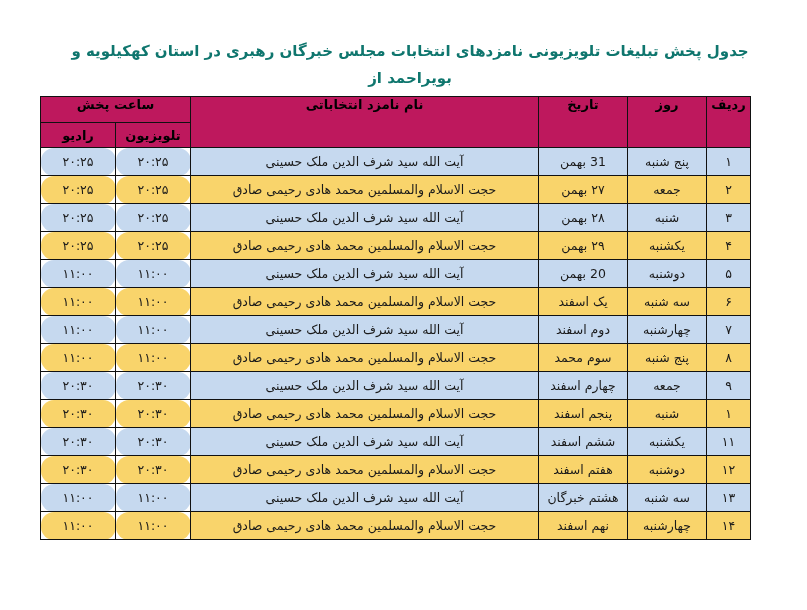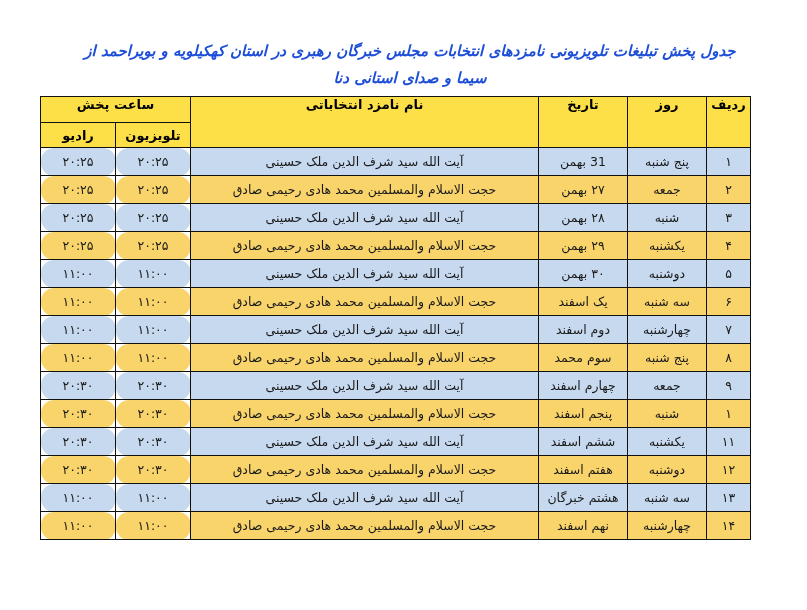--- a/index.html
+++ b/index.html
@@ -18,41 +18,40 @@
     .title {
       position: absolute;
       left: 60px;
       top: 38px;
       width: 700px;
       text-align: center;
       direction: rtl;
       font-weight: bold;
       font-size: 15px;
       line-height: 27px;
-      color: #1d4ed8;
-      font-style: italic;
+      color: #0f766e;
     }
     table.schedule {
       position: absolute;
       left: 40px;
       top: 96px;
       width: 710px;
       border-collapse: collapse;
       direction: rtl;
       table-layout: fixed;
     }
     table.schedule th, table.schedule td {
       border: 1.5px solid #111;
       text-align: center;
       padding: 0;
       overflow: hidden;
       white-space: nowrap;
     }
     table.schedule th {
-      background: #fde047;
+      background: #be185d;
       font-weight: bold;
       font-size: 13px;
       color: #000;
     }
     th.top-head {
       height: 25px;
       vertical-align: top;
       padding-top: 3px;
     }
     th.sub-head {
@@ -127,21 +126,21 @@
         <td>۴</td>
         <td>یکشنبه</td>
         <td>۲۹ بهمن</td>
         <td class="name">حجت الاسلام والمسلمین محمد هادی رحیمی صادق</td>
         <td class="time">۲۰:۲۵</td>
         <td class="time">۲۰:۲۵</td>
       </tr>
       <tr class="blue">
         <td>۵</td>
         <td>دوشنبه</td>
-        <td>۳۰ بهمن</td>
+        <td>20 بهمن</td>
         <td class="name">آیت الله سید شرف الدین ملک حسینی</td>
         <td class="time">۱۱:۰۰</td>
         <td class="time">۱۱:۰۰</td>
       </tr>
       <tr class="yellow">
         <td>۶</td>
         <td>سه شنبه</td>
         <td>یک اسفند</td>
         <td class="name">حجت الاسلام والمسلمین محمد هادی رحیمی صادق</td>
         <td class="time">۱۱:۰۰</td>

